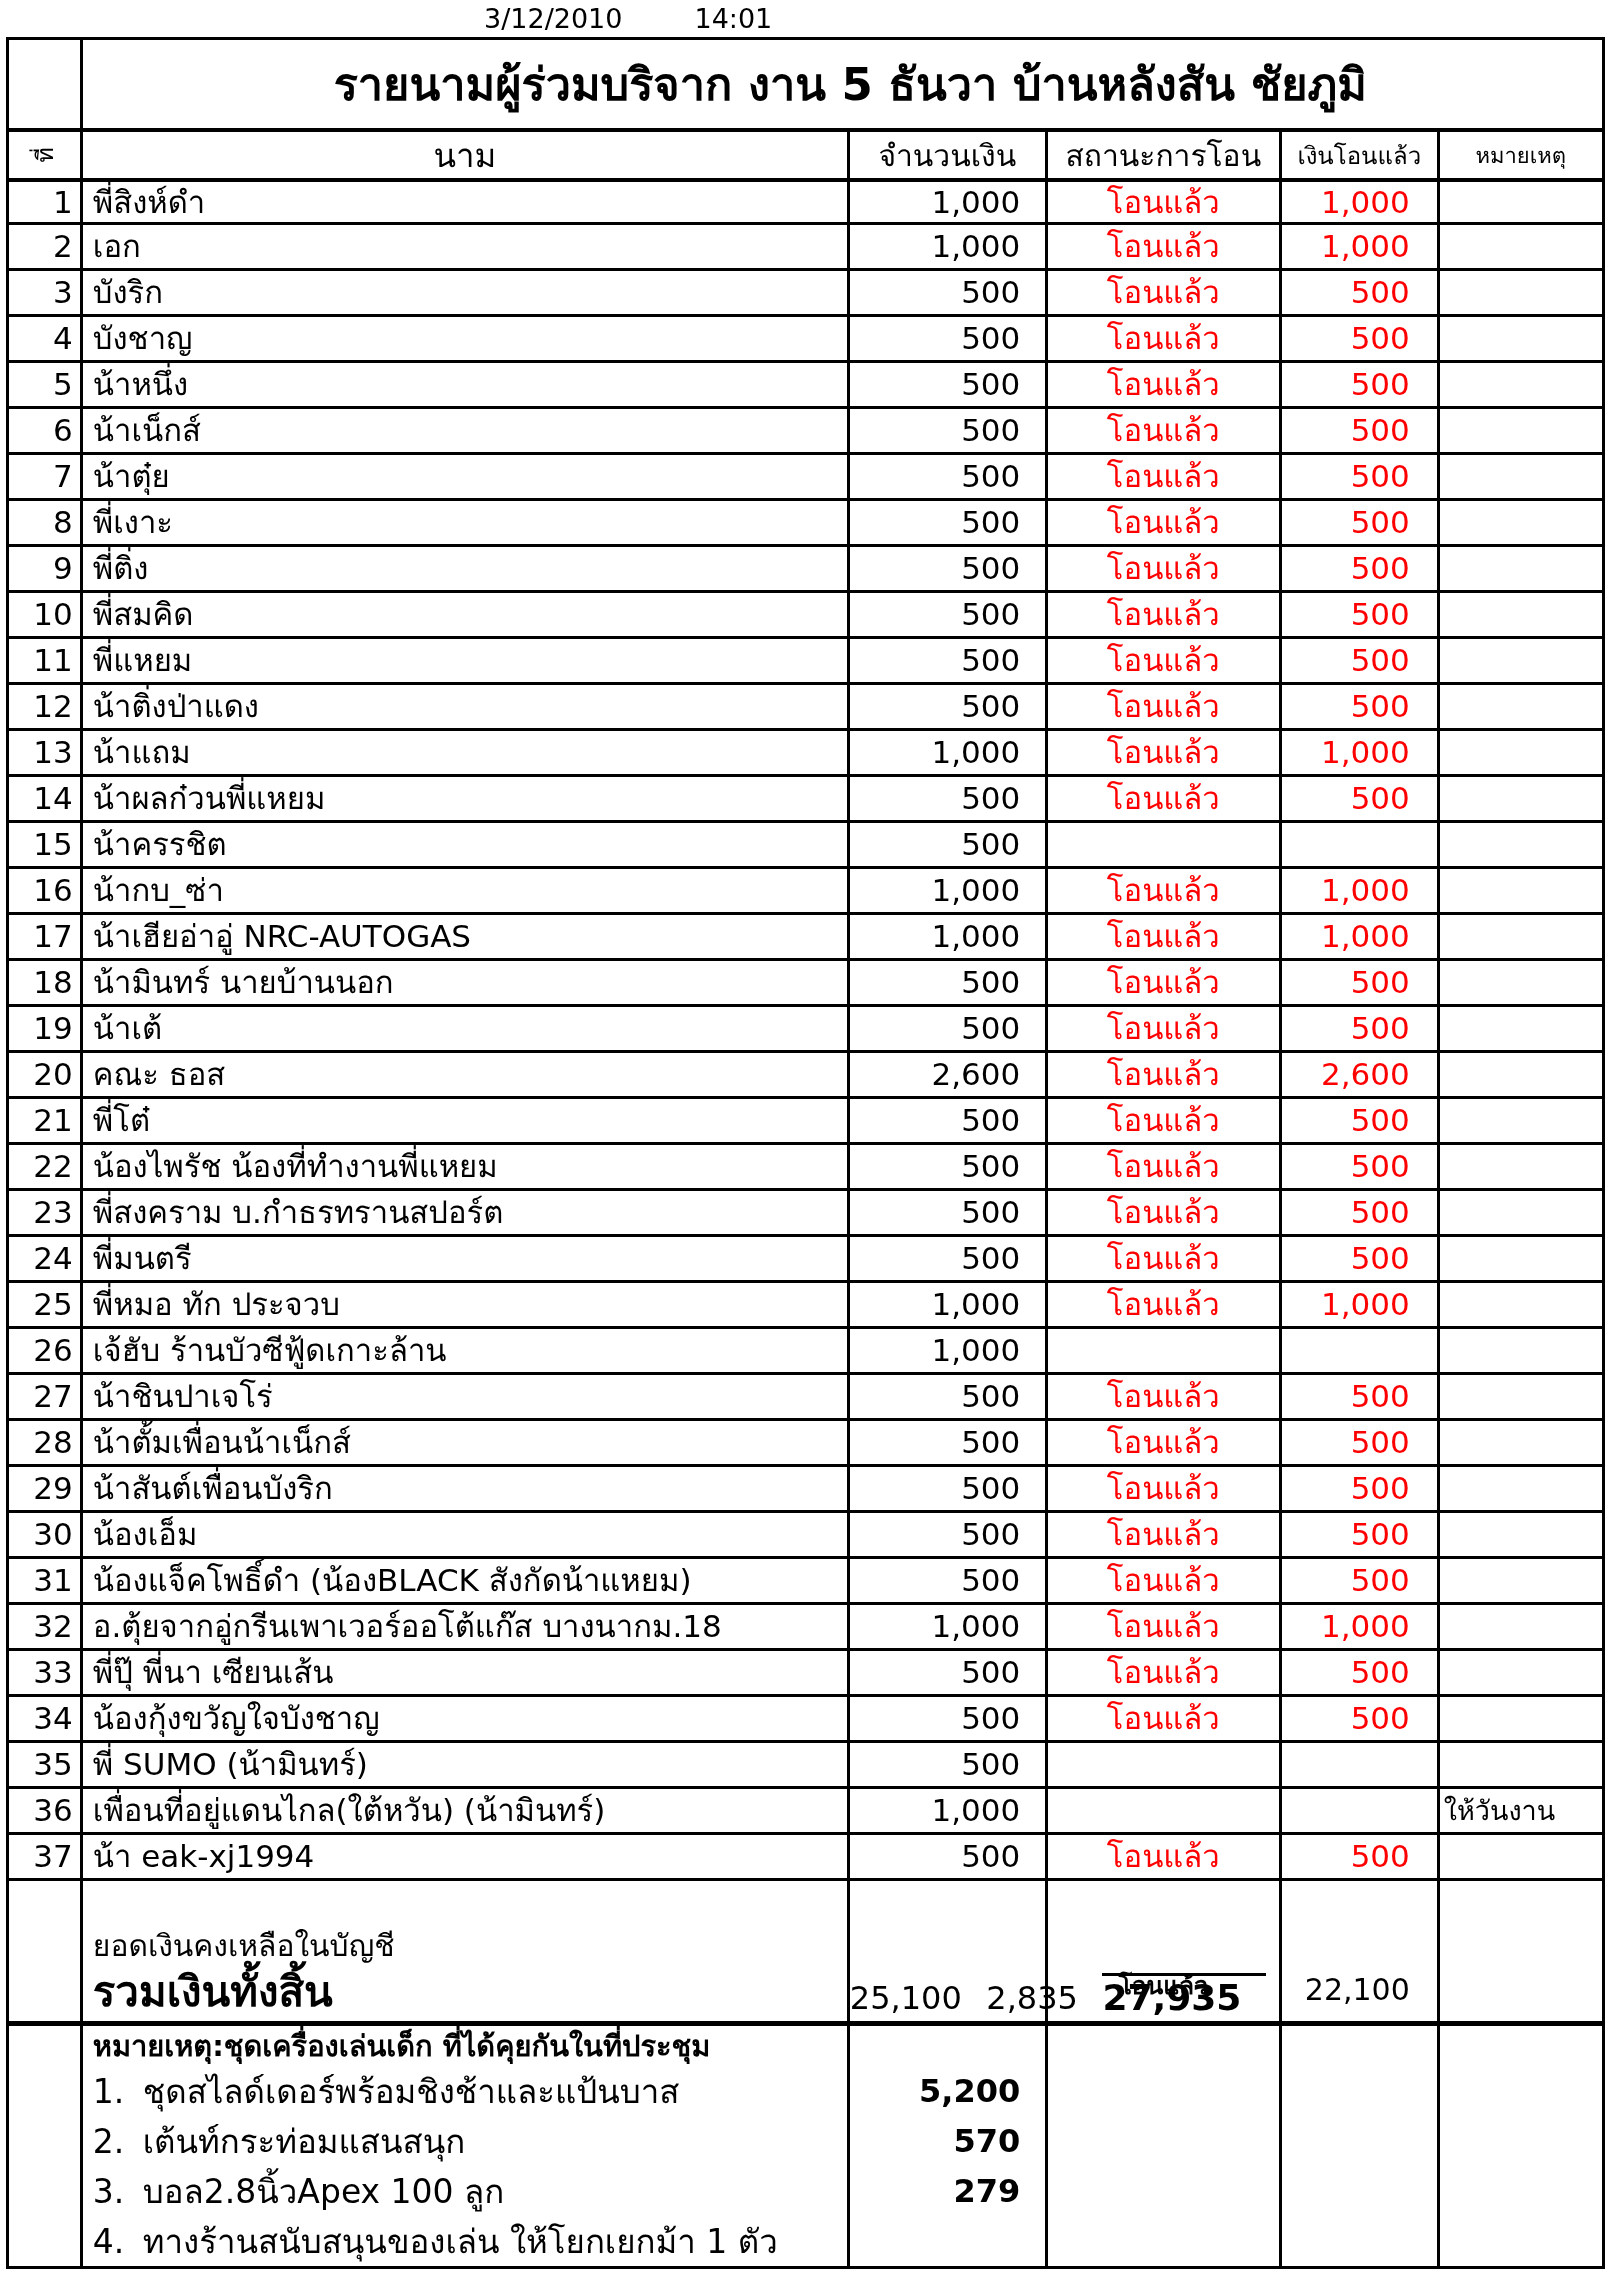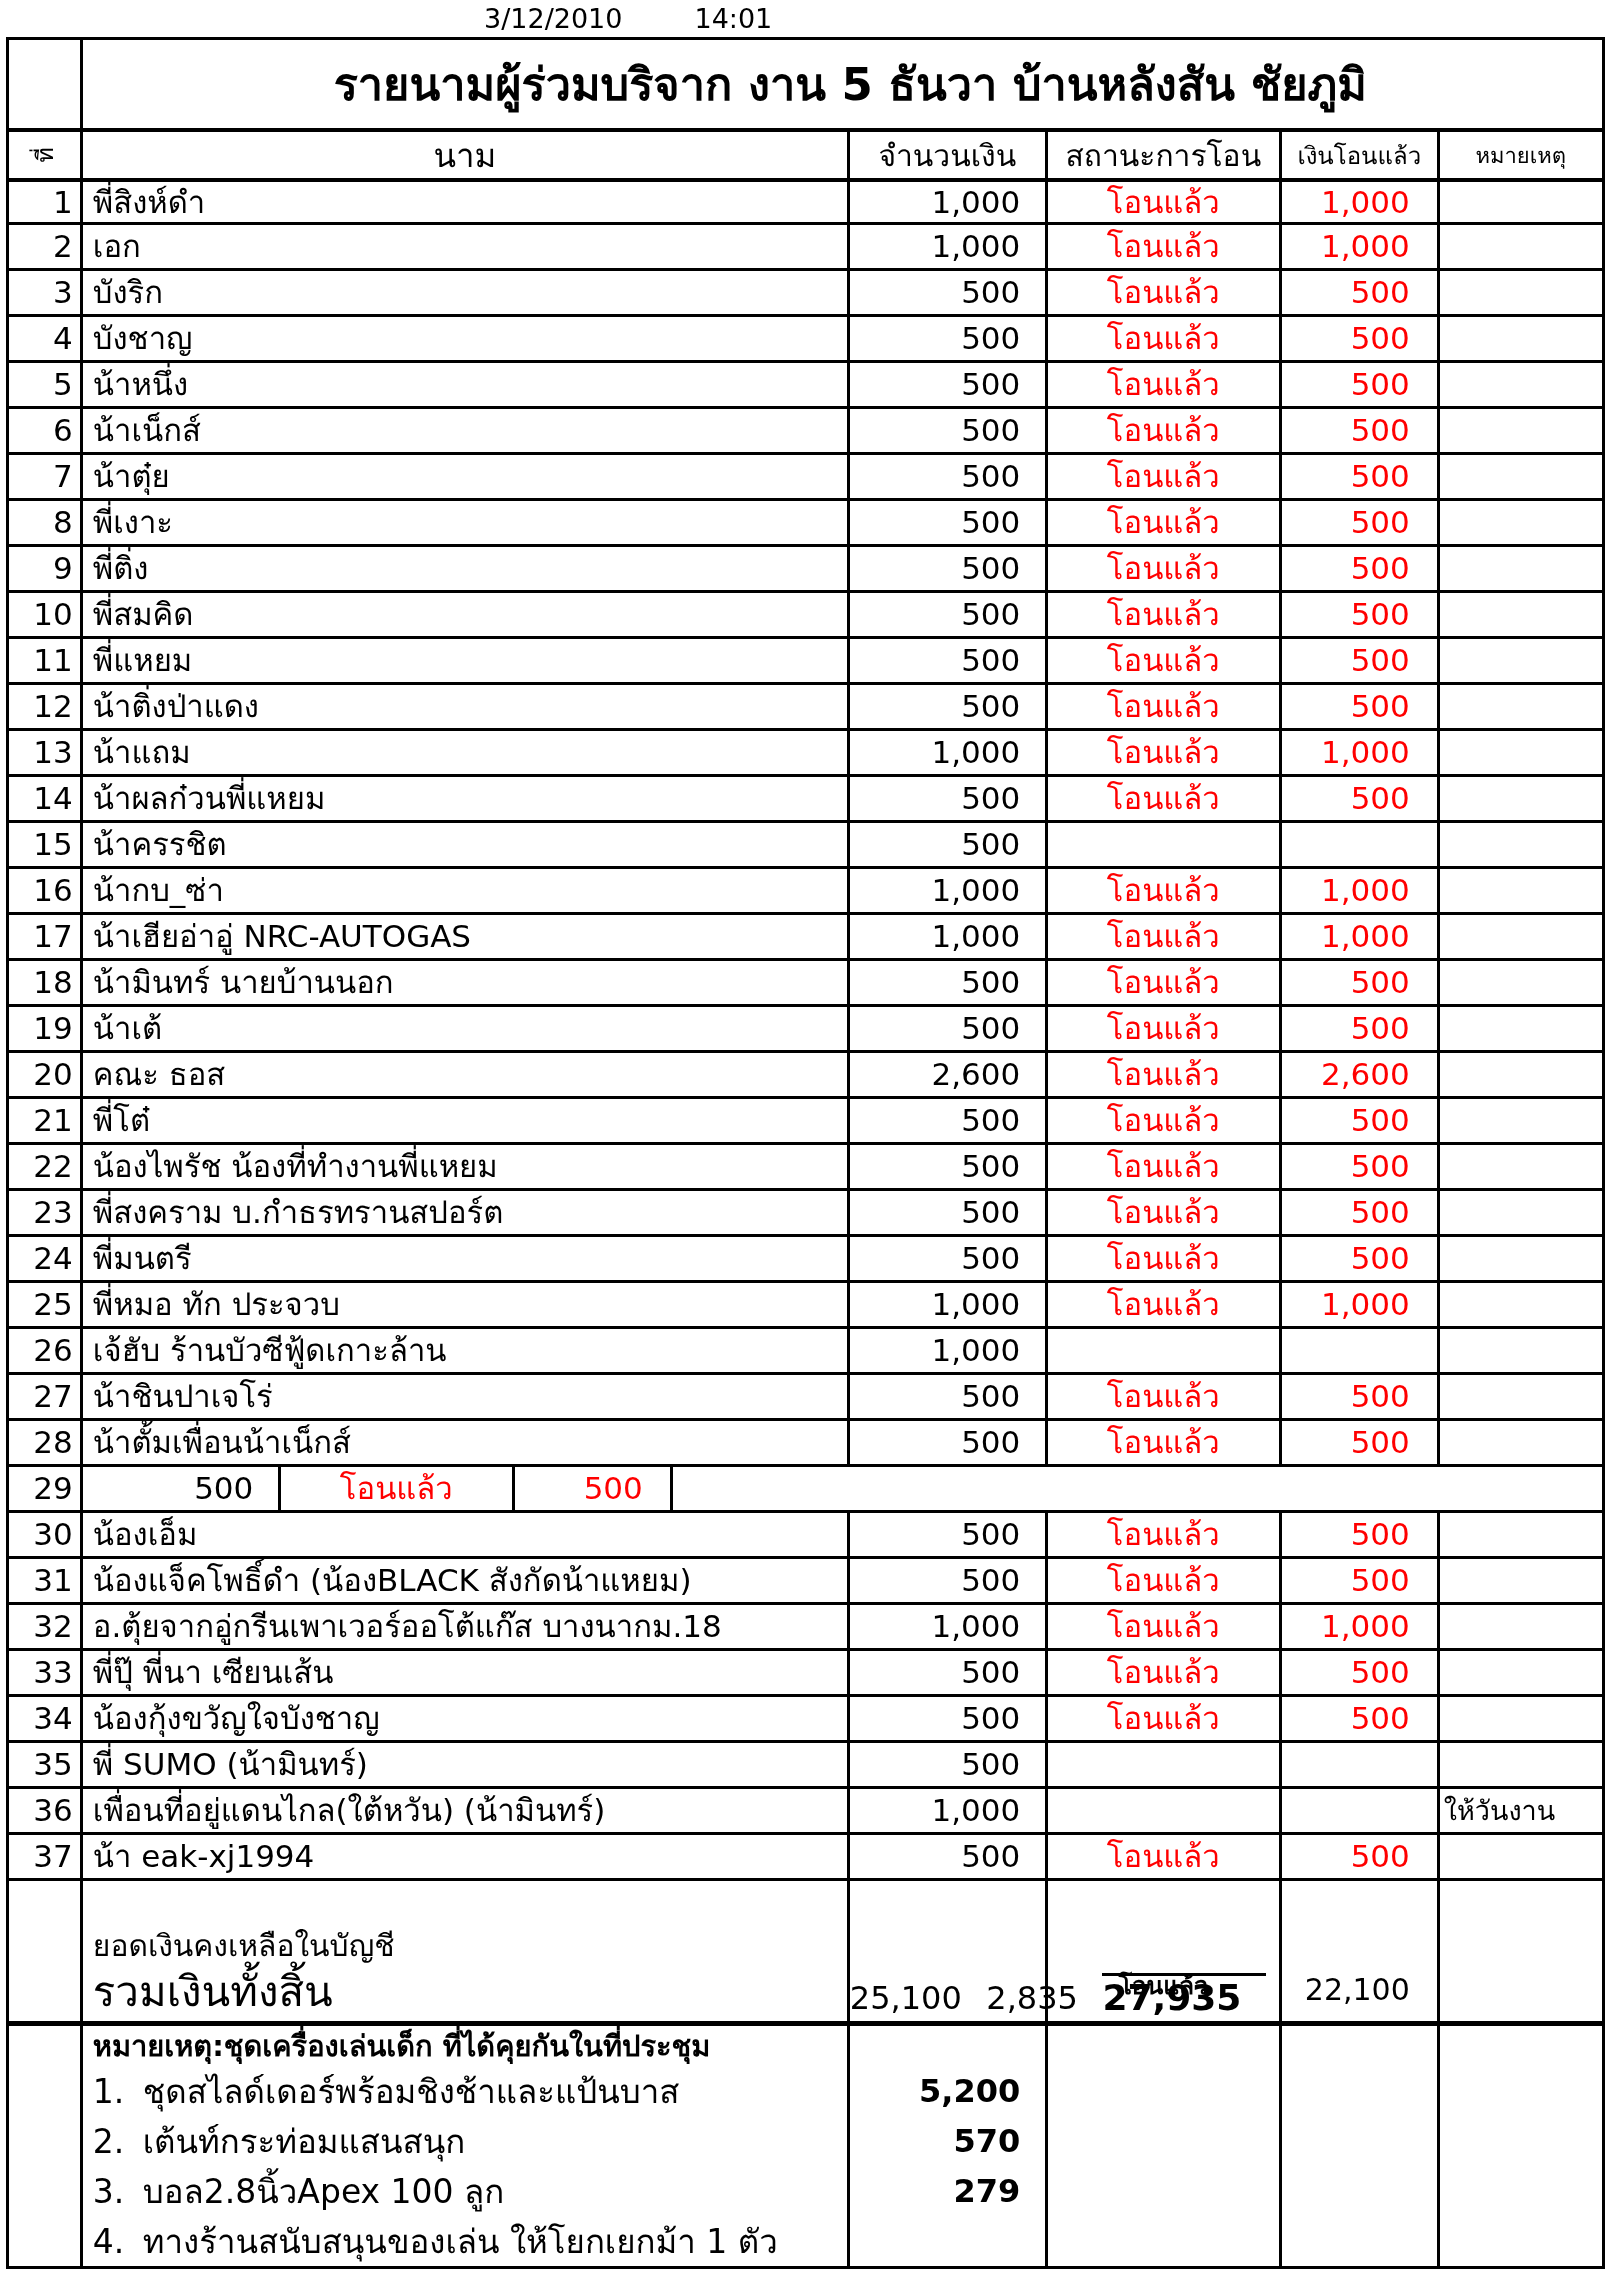--- a/index.html
+++ b/index.html
@@ -36,21 +36,21 @@
 
   .row{height:43px;border-top:3.6px solid #000;}
   #rows-host .row:first-child{height:40px;border-top:none;}
   .row .c{font-size:31px;line-height:1;}
   .row .c-status,.row .c-paid{color:#FF0000;}
   .row .c-note{font-size:27px;}
 
   .summary-row{height:140px;border-top:3.6px solid #000;}
   .sum-name{flex-direction:column;align-items:flex-start;justify-content:flex-end;padding-bottom:2px;}
   .sum-balance-label{font-size:30px;height:42px;line-height:42px;}
-  .sum-grand-label{font-size:42px;font-weight:normal;height:52px;line-height:49px;}
+  .sum-grand-label{font-size:42px;font-weight:bold;height:52px;line-height:49px;}
   .sum-amts{flex-direction:row;align-items:flex-end;padding:0;}
   .sum-amts .sub{height:45px;line-height:45px;text-align:right;padding-right:24.5px;font-size:32px;box-sizing:border-box;}
   .sum-amts .sub.grand{border-top:3.6px solid #000;height:48px;line-height:43px;font-weight:bold;font-size:36px;}
   .sum-status{align-items:flex-end;padding-bottom:16px;font-size:24.5px;font-weight:bold;}
   .sum-paid{align-items:flex-end;padding-bottom:14.4px;font-size:30px;}
 
   .notes-head-row{height:40px;border-top:5px solid #000;}
   .notes-head-row .c-name{font-weight:bold;font-size:29px;white-space:nowrap;}
   .item-row{height:50px;}
   .item-row .c-name{font-size:33px;}
@@ -303,20 +303,21 @@
       <div class="frow row">
     <div class="c c-no">28</div>
     <div class="c c-name">น้าตั้มเพื่อนน้าเน็กส์</div>
     <div class="c c-amt">500</div>
     <div class="c c-status">โอนแล้ว</div>
     <div class="c c-paid">500</div>
     <div class="c c-note"></div>
   </div>
       <div class="frow row">
     <div class="c c-no">29</div>
+    <div class="c c-name">น้าสันต์เพื่อนบังริก</div>
     <div class="c c-amt">500</div>
     <div class="c c-status">โอนแล้ว</div>
     <div class="c c-paid">500</div>
     <div class="c c-note"></div>
   </div>
       <div class="frow row">
     <div class="c c-no">30</div>
     <div class="c c-name">น้องเอ็ม</div>
     <div class="c c-amt">500</div>
     <div class="c c-status">โอนแล้ว</div>

